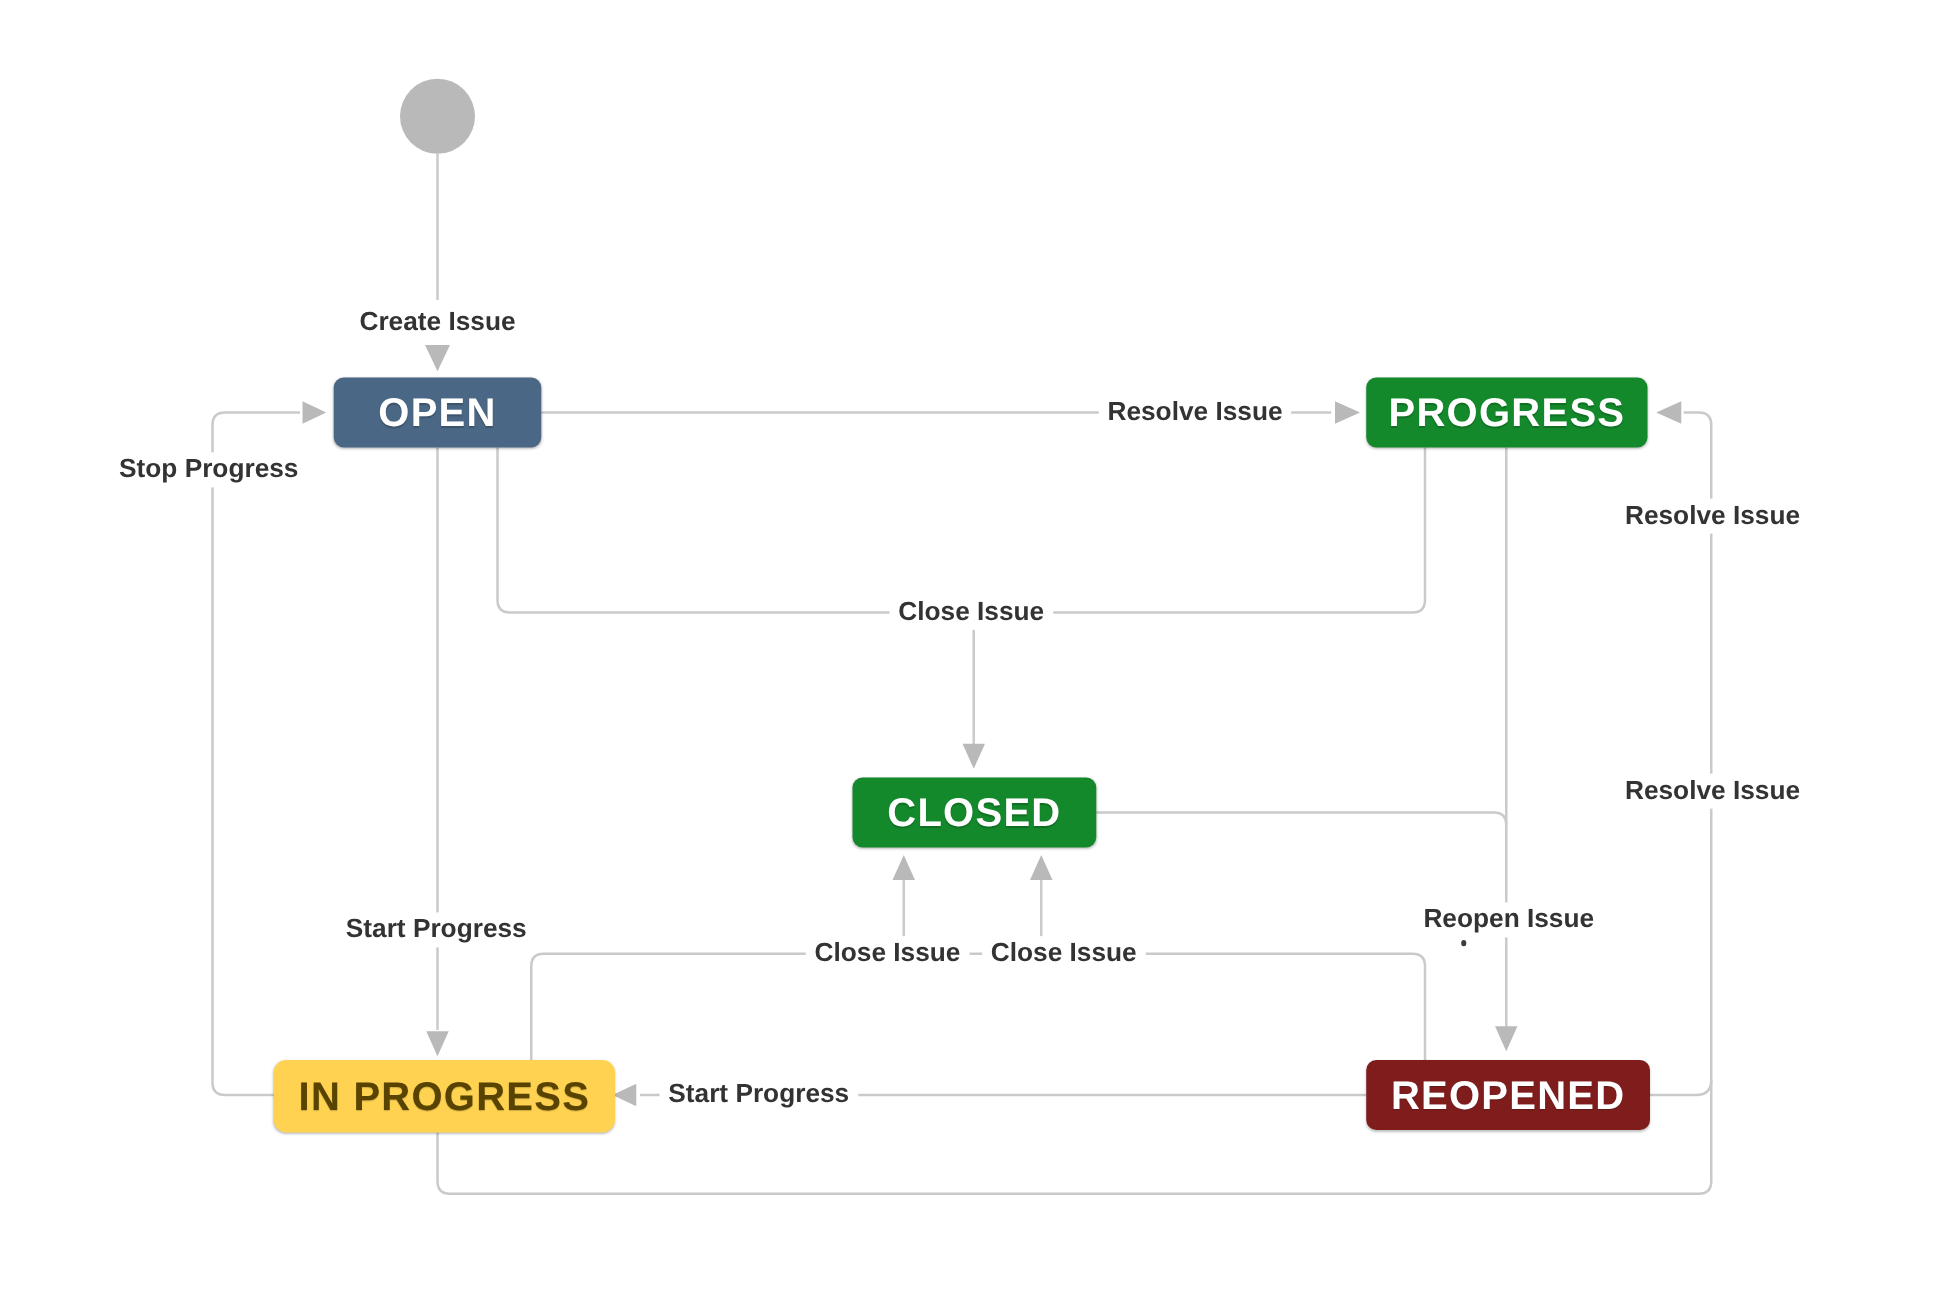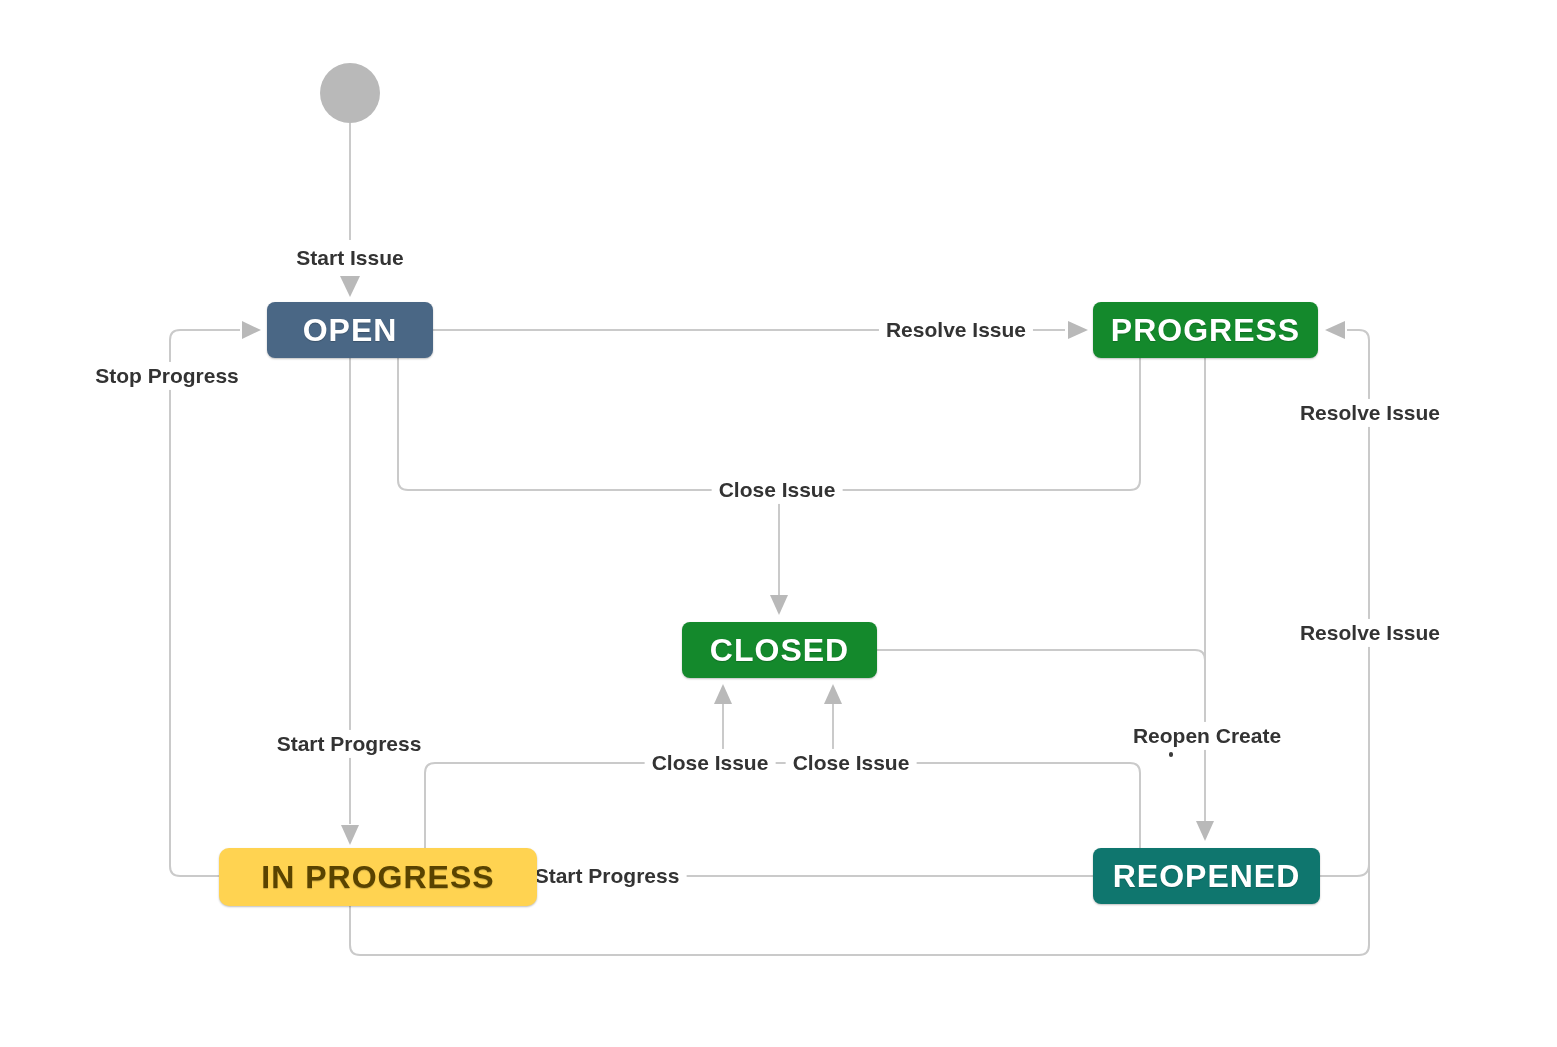--- a/index.html
+++ b/index.html
@@ -24,21 +24,21 @@
     display:flex;align-items:center;justify-content:center;
     border-radius:8px;
     font-weight:bold;font-size:32px;letter-spacing:1px;
     box-shadow:0 1px 2px rgba(0,0,0,0.25);
     text-shadow:0 1px 1px rgba(0,0,0,0.2);
     cursor:default;
   }
   .node-open{left:267px;top:302px;width:166px;height:56px;}
   .node-resolved{left:1093px;top:302px;width:225px;height:56px;}
   .node-closed{left:682px;top:622px;width:195px;height:56px;}
-  .node-in-progress{left:219px;top:848px;width:318px;height:58px;border-radius:10px;}
+  .node-in-progress{left:219px;top:848px;width:273px;height:58px;border-radius:10px;}
   .node-reopened{left:1093px;top:848px;width:227px;height:56px;}
   .lbl-create-issue{left:350px;top:258px;}
   .lbl-resolve-top{left:956px;top:330px;}
   .lbl-stop-progress{left:167px;top:376px;}
   .lbl-close-mid{left:777px;top:490px;}
   .lbl-start-progress-v{left:349px;top:744px;}
   .lbl-close-1{left:710px;top:763px;}
   .lbl-close-2{left:851px;top:763px;}
   .lbl-reopen{left:1207px;top:736px;}
   .lbl-start-progress-h{left:607px;top:876px;}
@@ -85,42 +85,42 @@
     <polygon class="arrowhead" points="833,684 824,704 842,704" fill="#B9B9B9"></polygon>
 
     <path class="edge-line" d="M 1093 876 L 512 876" fill="none" stroke-width="2" stroke="#CACACA"></path>
     <polygon class="arrowhead" points="490,876 509,867 509,885" fill="#B9B9B9"></polygon>
 
     <path class="edge-line" d="M 350 906 L 350 945 Q 350 955 360 955 L 1359 955 Q 1369 955 1369 945 L 1369 340 Q 1369 330 1359 330 L 1347 330" fill="none" stroke-width="2" stroke="#CACACA"></path>
     <path class="edge-line" d="M 1320 876 L 1357 876 Q 1369 876 1369 864" fill="none" stroke-width="2" stroke="#CACACA"></path>
     <polygon class="arrowhead" points="1325,330 1345,321 1345,339" fill="#B9B9B9"></polygon>
   </svg>
 
-  <div class="edge-label lbl-create-issue" style="color: rgb(51, 51, 51);">Start Issue</div>
+  <div class="edge-label lbl-create-issue" style="color: rgb(51, 51, 51);">Create Issue</div>
   <div class="edge-label lbl-resolve-top" style="color: rgb(51, 51, 51);">Resolve Issue</div>
   <div class="edge-label lbl-stop-progress" style="color: rgb(51, 51, 51);">Stop Progress</div>
   <div class="edge-label lbl-close-mid" style="color: rgb(51, 51, 51);">Close Issue</div>
   <div class="edge-label lbl-start-progress-v" style="color: rgb(51, 51, 51);">Start Progress</div>
   <div class="edge-label lbl-close-1" style="color: rgb(51, 51, 51);">Close Issue</div>
   <div class="edge-label lbl-close-2" style="color: rgb(51, 51, 51);">Close Issue</div>
-  <div class="edge-label lbl-reopen" style="color: rgb(51, 51, 51);">Reopen Create</div>
+  <div class="edge-label lbl-reopen" style="color: rgb(51, 51, 51);">Reopen Issue</div>
   <div class="edge-label lbl-start-progress-h" style="color: rgb(51, 51, 51);">Start Progress</div>
   <div class="edge-label lbl-resolve-r1" style="color: rgb(51, 51, 51);">Resolve Issue</div>
   <div class="edge-label lbl-resolve-r2" style="color: rgb(51, 51, 51);">Resolve Issue</div>
   <div class="stray-mark"></div>
 
   <div class="node node-open" style="background: rgb(74, 103, 133); color: rgb(255, 255, 255);">
     <span>OPEN</span>
   </div>
   <div class="node node-resolved" style="background: rgb(20, 137, 44); color: rgb(255, 255, 255);">
     <span>PROGRESS</span>
   </div>
   <div class="node node-closed" style="background: rgb(20, 137, 44); color: rgb(255, 255, 255); justify-content: center;">
     <span>CLOSED</span>
   </div>
   <div class="node node-in-progress" style="background: rgb(255, 211, 81); color: rgb(89, 67, 0);">
     <span>IN PROGRESS</span>
   </div>
-  <div class="node node-reopened" style="background: #0f766e; color: rgb(255, 255, 255);">
+  <div class="node node-reopened" style="background: #7f1d1d; color: rgb(255, 255, 255);">
     <span>REOPENED</span>
   </div>
 
 </div>
 
 </body></html>

